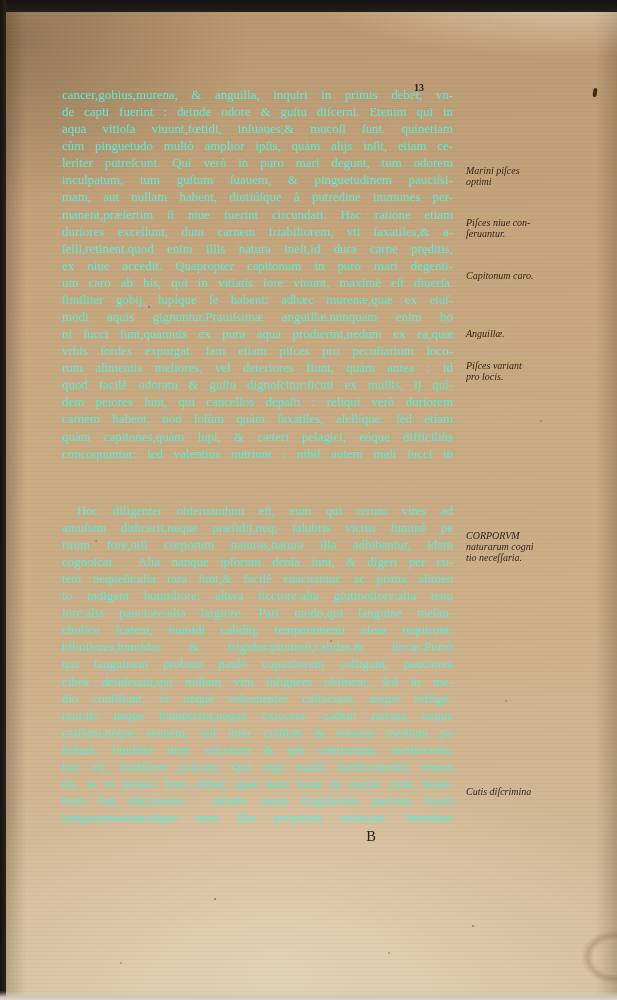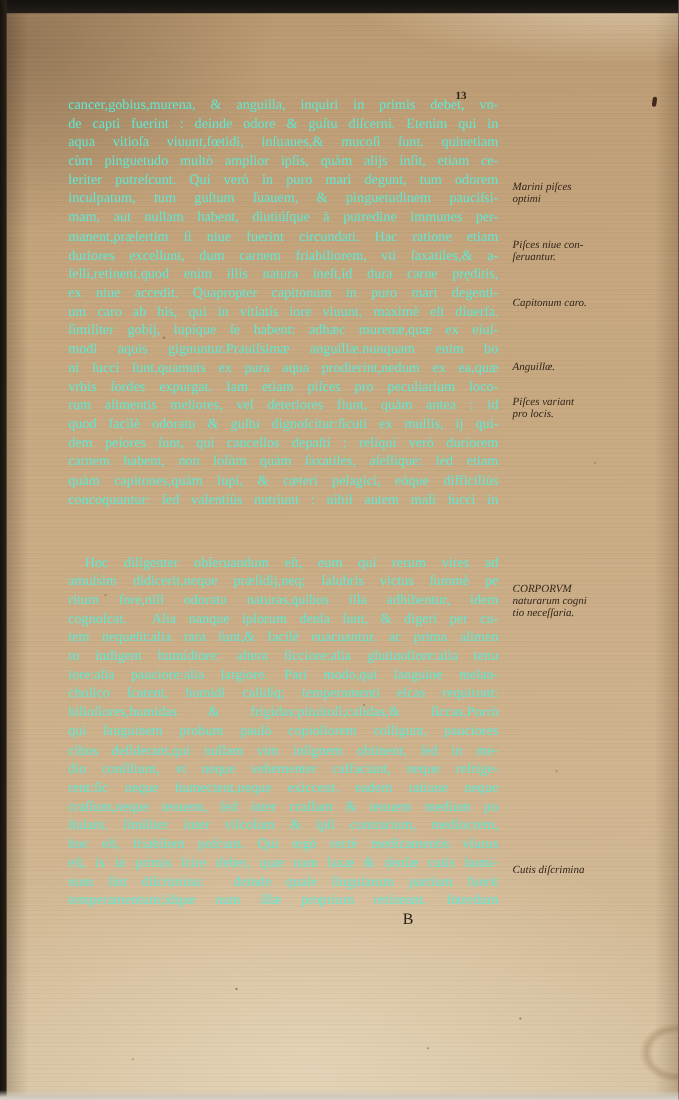--- a/index.html
+++ b/index.html
@@ -102,34 +102,34 @@
     <div class="line"><span>ni ſucci ſunt,quamuis ex pura aqua prodierint,nedum ex ea,quæ</span></div>
     <div class="line"><span>vrbis ſordes expurgat.  Iam etiam piſces pro peculiarium loco-</span></div>
     <div class="line"><span>rum alimentis meliores, vel deteriores fiunt, quàm antea : id</span></div>
     <div class="line"><span>quod facilè odoratu &amp; guſtu dignoſcitur:ſicuti ex mullis, ij quí-</span></div>
     <div class="line"><span>dem peiores ſunt, qui cancellos depaſti : reliqui verò duriorem</span></div>
     <div class="line"><span>carnem habent, non ſolùm quàm ſaxatiles, aſellíque: ſed etiam</span></div>
     <div class="line"><span>quàm capitones,quàm lupi, &amp; cæteri pelagici, eóque difficiliùs</span></div>
     <div class="line"><span>concoquuntur: ſed valentiùs nutriunt : nihil autem mali ſucci in</span></div>
     <div class="line ind"><span>Hoc diligenter obſeruandum eſt, eum qui rerum vires ad</span></div>
     <div class="line"><span>amuſsim didicerit,neque præſidij,neq; ſalubris victus ſummè pe</span></div>
-    <div class="line"><span>ritum fore,niſi odoratu naturas,quibus illa adhibentur, idem</span></div>
+    <div class="line"><span>ritum fore,niſi corporum naturas,natura illa adhibentur, idem</span></div>
     <div class="line"><span>cognoſcat.&nbsp;&nbsp;Alia nanque ipſorum denſa ſunt, &amp; digeri per cu-</span></div>
     <div class="line"><span>tem nequeūt:alia rara ſunt,&amp; facilè euacuantur. ac prima alimen</span></div>
     <div class="line"><span>to indigent humidiore: altera ſicciore:alia glutinoſiore:alia tenu</span></div>
     <div class="line"><span>iore:alia pauciore:alia largiore.  Pari modo,qui ſanguine melan-</span></div>
     <div class="line"><span>cholico ſcatent, humidi calidíq; temperamenti eſcas requirunt:</span></div>
     <div class="line"><span>bilioſiores,humidas &amp; frigidas:pituitoſi,calidas,&amp; ſiccas.Porrò</span></div>
     <div class="line"><span>qui ſanguinem probum paulò copioſiorem colligunt, pauciores</span></div>
     <div class="line"><span>cibos deſiderant,qui nullam vim inſignem obtinent, ſed in me-</span></div>
     <div class="line"><span>dio conſiſtunt, vt neque vehementer calfaciant, neque refrige-</span></div>
     <div class="line"><span>rent:ſic neque humectent,neque exiccent. eadem ratione neque</span></div>
     <div class="line"><span>craſſum,neque tenuem, ſed inter craſſum &amp; tenuem medium po</span></div>
     <div class="line"><span>ſtulant. ſimiliter inter viſcoſum &amp; ipſi contrarium, mediocrem,</span></div>
-    <div class="line"><span>hoc eſt, friabilem poſcunt. Qui ergò rectè medicamentis vſurus</span></div>
+    <div class="line"><span>hoc eſt, friabilem poſcunt. Qui ergò multò medicamentis vſurus</span></div>
     <div class="line"><span>eſt, is in primis ſcire debet, quæ nam laxæ &amp; denſæ cutis homi-</span></div>
     <div class="line"><span>num ſint diſcrimina:&nbsp;&nbsp;deinde quale ſingularum partium fuerit</span></div>
     <div class="line"><span>temperamentum;idque num illæ proprium retineant. Interdum</span></div>
   </div>
 
 <div class="notes" id="notes">
     <div class="note" style="top: 166px;">
       <div>Marini piſces</div>
       <div>optimi</div>
     </div>

